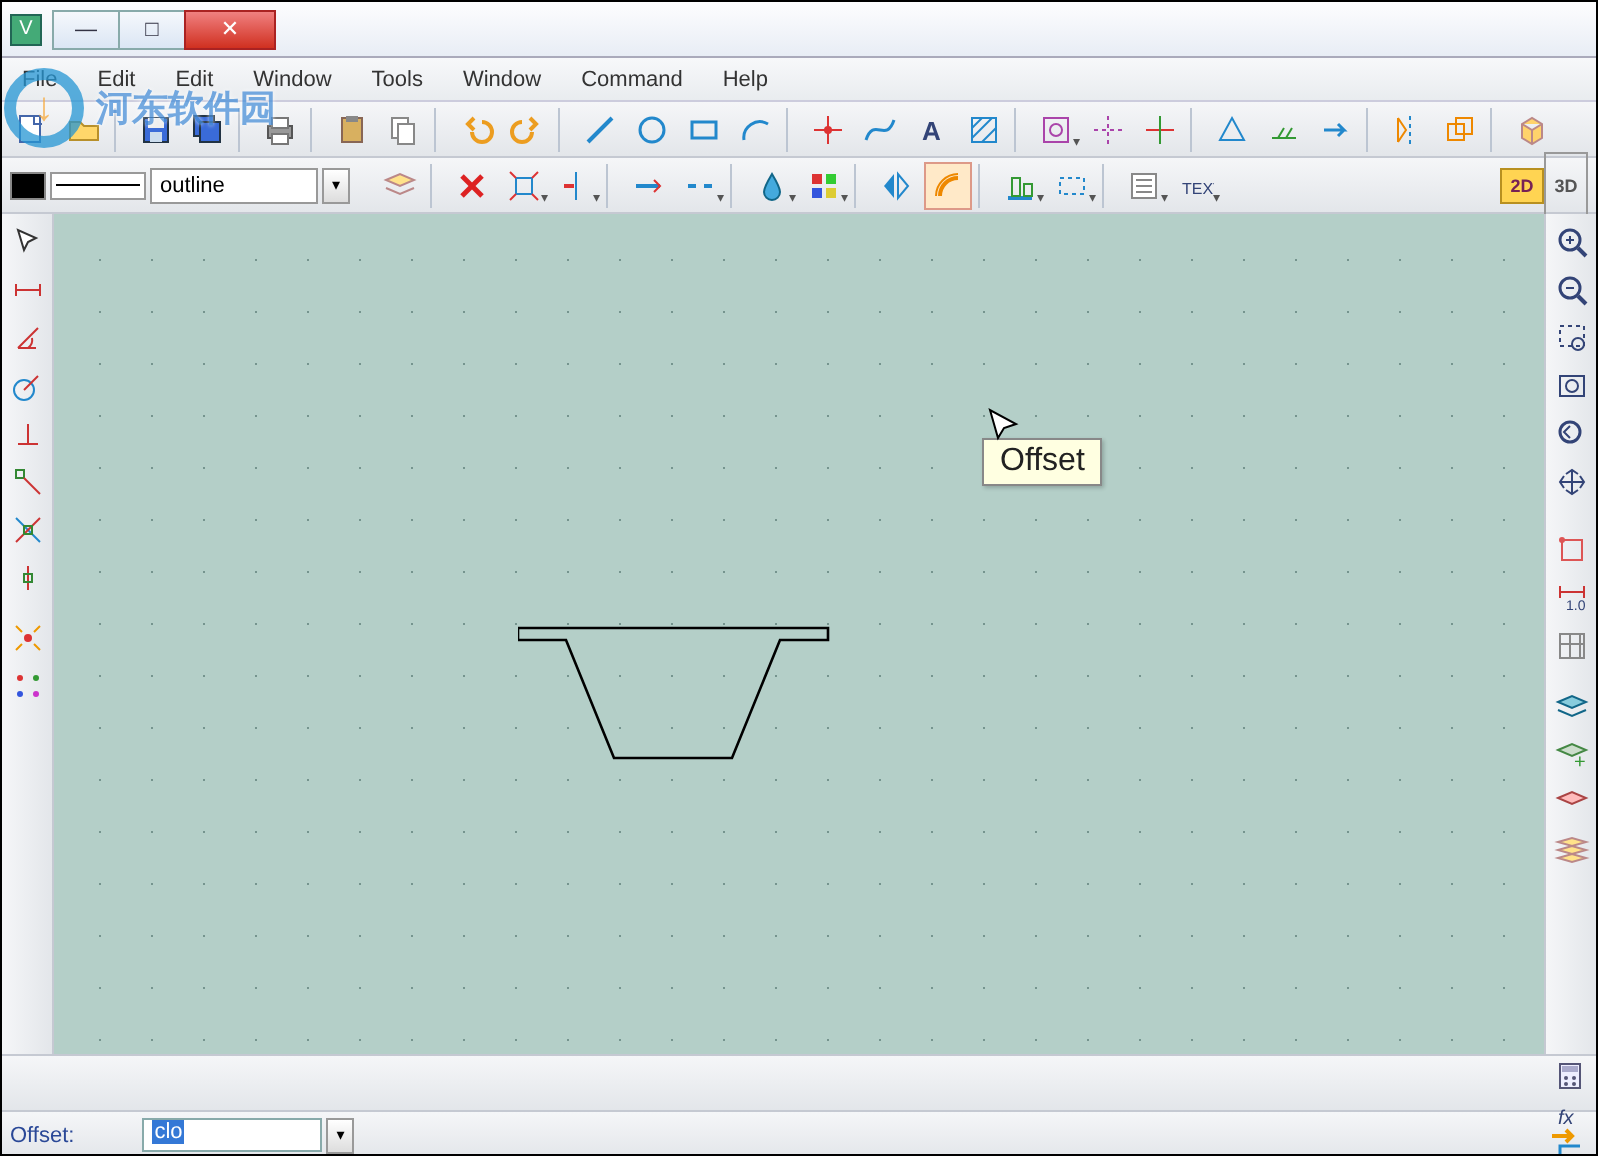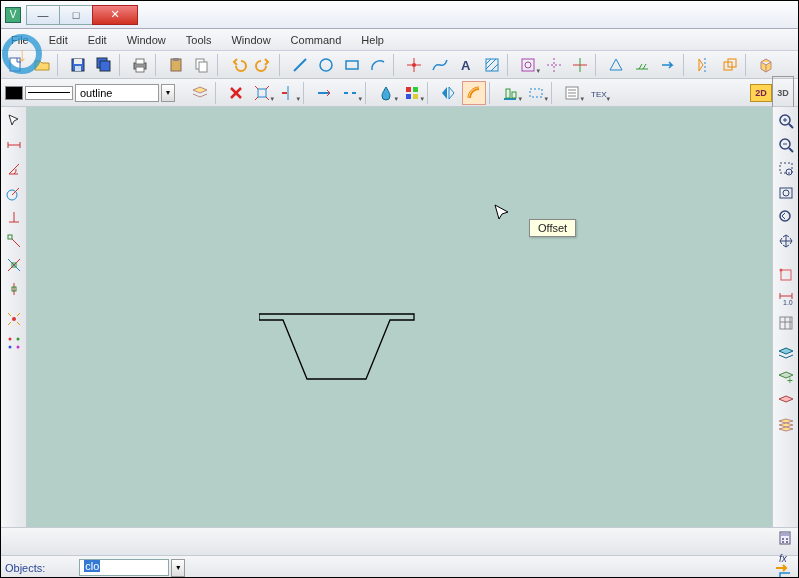--- a/index.html
+++ b/index.html
@@ -26,21 +26,21 @@
 .layername{ width:84px; height:18px; border:1px solid #999; background:#fff; padding:1px 4px; font-size:11px; margin:0 2px; display:flex; align-items:center;}
 .dropbtn{ width:14px; height:18px; border:1px solid #999; background:linear-gradient(#fff,#ddd); display:flex; align-items:center; justify-content:center; font-size:8px;}
 .mid{ display:flex; height:calc(578px - 28px - 22px - 28px - 28px - 28px - 24px); }
 .sidetb{ width:26px; background:linear-gradient(90deg,#f5f6f8,#e3e6ea); display:flex; flex-direction:column; align-items:center; padding:2px 0; border-right:1px solid #c5c9d2;}
 .sidetb.right{ border-right:none; border-left:1px solid #c5c9d2;}
 .sbtn{ width:22px; height:22px; margin:1px 0; display:flex; align-items:center; justify-content:center;}
 .sbtn svg{width:18px;height:18px;}
 .canvas{ flex:1; background:#b4cfc8; position:relative; overflow:hidden;}
 .dots{ position:absolute; inset:0; background-image: radial-gradient(#5a7a75 0.7px, transparent 0.7px); background-size:26px 26px; background-position: 10px 10px; opacity:0.7;}
 .shape{ position:absolute; left:232px; top:204px; }
-.tooltip{ position:absolute; left:502px; top:112px; background:#ffffe1; border:1px solid #888; padding:2px 8px; font-size:11px; color:#222; box-shadow:1px 1px 2px rgba(0,0,0,0.2);}
+.tooltip{ position:absolute; left:464px; top:112px; background:#ffffe1; border:1px solid #888; padding:2px 8px; font-size:16px; color:#222; box-shadow:1px 1px 2px rgba(0,0,0,0.2);}
 .cursor{ position:absolute; left:466px; top:96px; pointer-events:none;}
 .overlay-logo{ position:absolute; left:2px; top:28px; width:190px; height:52px; opacity:0.75; pointer-events:none; display:flex; align-items:center; gap:6px;}
 .overlay-logo .circ{ width:40px; height:40px; border:6px solid #2596d4; border-radius:50%; display:flex; align-items:center; justify-content:center; color:#f7a93b; font-size:20px; font-weight:bold;}
 .overlay-logo .txt{ font-size:18px; font-weight:bold; color:#4a90d9; text-shadow:0 0 2px #fff;}
 .btoolbar{ height:28px; background:linear-gradient(#f5f6f8,#e3e6ea); display:flex; align-items:flex-end; padding:0 0; border-top:1px solid #c5c9d2;flex-direction:column;}
 .cmdbar{ height:24px; background:linear-gradient(#f5f6f8,#e3e6ea); display:flex; align-items:center; padding:0 4px; border-top:1px solid #c5c9d2;}
 .cmdlabel{ color:#2a4897; font-size:11px; margin-right:6px;}
 .cmdinput{ width:90px; height:17px; border:1px solid #8aa; background:#fff; font-size:11px; padding:0 4px;margin-left:28px;}
 .cmdinput .sel{ background:#3478d6; color:#fff; padding:0 1px;}
 .mode2d{ width:22px;height:18px;background:#ffd452;border:1px solid #b89020;font-size:9px;font-weight:bold;display:flex;align-items:center;justify-content:center;color:#725;text-align:center;}
@@ -701,27 +701,28 @@
       </svg>
     </div>
   <div class="tbtn">
       <svg viewBox="0 0 18 18">
         <rect x="4" y="3" width="10" height="12" fill="#eef" stroke="#557"></rect>
       </svg>
     </div>
 </div>
 
 <div class="cmdbar">
-  <span class="cmdlabel">Objects:</span>
+  <span class="cmdlabel">Offset:</span>
   <div class="cmdinput"><span class="sel">clo</span></div>
   <div class="dropbtn" style="margin-left:2px">▾</div>
   <div style="flex:1"></div>
   <div class="tbtn">
       <svg viewBox="0 0 18 18">
         <line x1="4" y1="9" x2="14" y2="9" stroke="#e90" stroke-width="2"></line>
         <path d="M11 6l3 3-3 3" fill="none" stroke="#e90" stroke-width="2"></path>
       </svg>
     </div>
 </div>
 
 <div class="overlay-logo">
   <div class="circ">↓</div>
+  <div class="txt">河东软件园</div>
 </div>
 
 </body></html>

